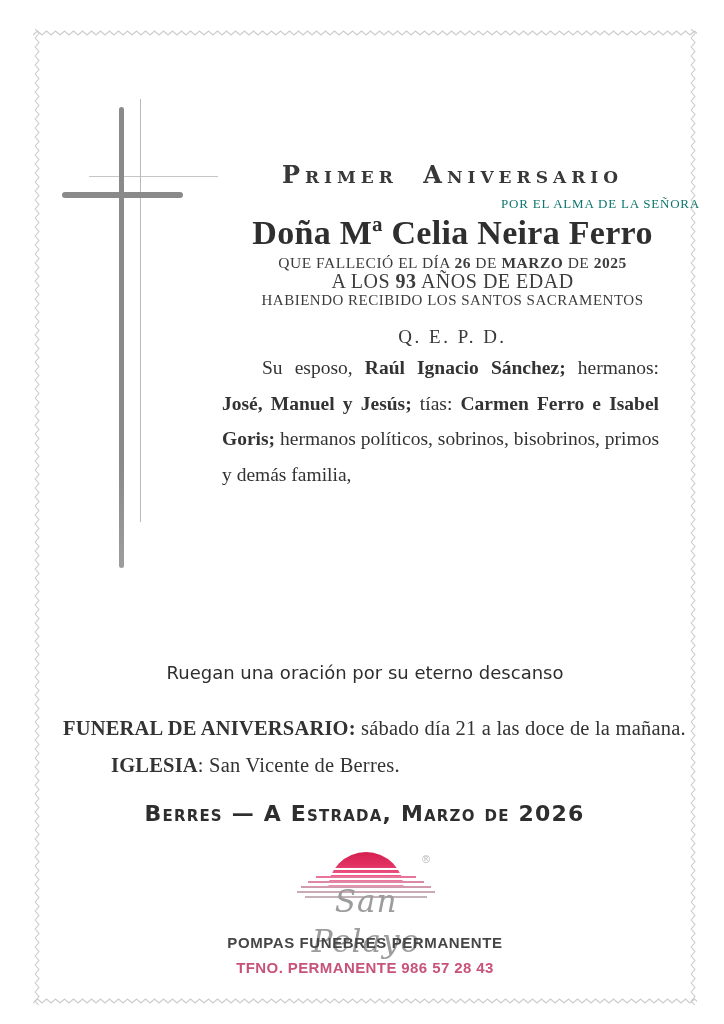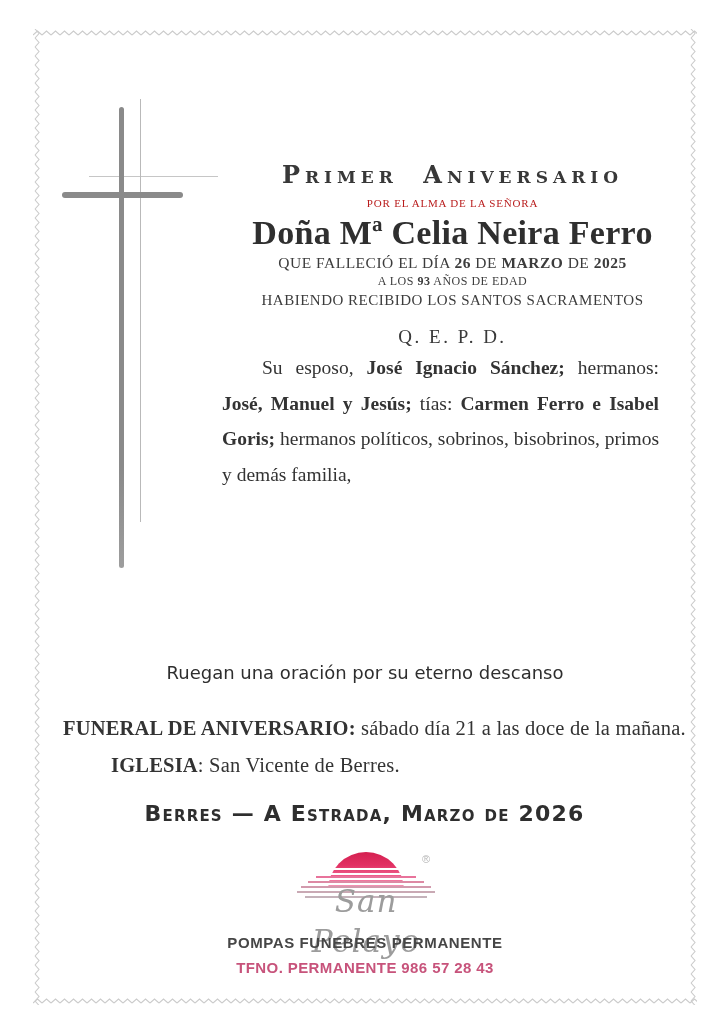--- a/index.html
+++ b/index.html
@@ -15,24 +15,24 @@
   .cross-v-thick{position:absolute;left:119px;top:107px;width:5px;height:461px;
     background:linear-gradient(to bottom,#8a8a8a 0 78%,#9d9d9d);border-radius:3px;}
   .cross-v-thin{position:absolute;left:140px;top:99px;width:1.4px;height:423px;background:#b9b9b9;}
   .cross-h-thick{position:absolute;left:62px;top:192px;width:121px;height:5.5px;background:#8a8a8a;border-radius:3px;}
   .cross-h-thin{position:absolute;left:89px;top:176px;width:129px;height:1.4px;background:#c6c6c6;}
 
   
   .header-block{position:absolute;left:205px;width:495px;top:124px;text-align:center;}
   .anniv{font-family:"DejaVu Serif",serif;font-variant:small-caps;font-weight:600;
     font-size:24px;line-height:22px;letter-spacing:5px;word-spacing:12px;color:#383838;margin-top:40px;}
-  .soul{margin-top:8px;font-size:11px;line-height:19px;letter-spacing:0.8px;color:#b91c1c;}
+  .soul{margin-top:8px;font-size:13px;line-height:19px;letter-spacing:0.8px;color:#0f766e;text-align:right;}
   .name{margin:2px 0 0 0;font-size:34px;line-height:36px;font-weight:bold;color:#2f2f2f;letter-spacing:0.3px;}
   .death{margin-top:2px;font-size:15.5px;line-height:19px;letter-spacing:0.5px;color:#3c3c3c;}
-  .age{font-size:12px;line-height:19px;letter-spacing:0.5px;color:#3c3c3c;}
+  .age{font-size:20px;line-height:19px;letter-spacing:0.5px;color:#3c3c3c;}
   .sacr{font-size:15px;line-height:19px;letter-spacing:0.5px;color:#3c3c3c;}
   .qepd{margin-top:16px;font-size:19px;letter-spacing:2.5px;color:#3a3a3a;}
 
   
   .family{position:absolute;left:222px;width:437px;top:350px;margin:0;
     font-size:19.5px;line-height:35.5px;text-align:justify;text-indent:40px;color:#333;}
   .seg.bold{font-weight:bold;}
 
   
   .prayer{position:absolute;left:35px;right:29px;top:661px;text-align:center;
@@ -97,21 +97,21 @@
   <div class="header-block">
     <div class="anniv">Primer Aniversario</div>
     <div class="soul">POR EL ALMA DE LA SEÑORA</div>
     <h1 class="name">Doña Mª Celia Neira Ferro</h1>
     <div class="death"><span class="seg">QUE FALLECIÓ EL DÍA </span><span class="seg bold">26</span><span class="seg"> DE </span><span class="seg bold">MARZO</span><span class="seg"> DE </span><span class="seg bold">2025</span></div>
     <div class="age"><span class="seg">A LOS </span><span class="seg bold">93</span><span class="seg"> AÑOS DE EDAD</span></div>
     <div class="sacr">HABIENDO RECIBIDO LOS SANTOS SACRAMENTOS</div>
     <div class="qepd">Q. E. P. D.</div>
   </div>
 
-  <p class="family"><span class="seg">Su esposo, </span><span class="seg bold">José Ignacio Sánchez;</span><span class="seg"> hermanos: </span><span class="seg bold">José, Manuel y Jesús;</span><span class="seg"> tías: </span><span class="seg bold">Carmen Ferro e Isabel Goris;</span><span class="seg"> hermanos políticos, sobrinos, bisobrinos, primos y demás familia,</span></p>
+  <p class="family"><span class="seg">Su esposo, </span><span class="seg bold">Raúl Ignacio Sánchez;</span><span class="seg"> hermanos: </span><span class="seg bold">José, Manuel y Jesús;</span><span class="seg"> tías: </span><span class="seg bold">Carmen Ferro e Isabel Goris;</span><span class="seg"> hermanos políticos, sobrinos, bisobrinos, primos y demás familia,</span></p>
 
   <div class="prayer">Ruegan una oración por su eterno descanso</div>
   <div class="funeral-line"><span class="seg bold">FUNERAL DE ANIVERSARIO:</span><span class="seg"> sábado día 21 a las doce de la mañana.</span></div>
   <div class="church-line"><span class="seg bold">IGLESIA</span><span class="seg">: San Vicente de Berres.</span></div>
   <div class="placedate">Berres — A Estrada, Marzo de 2026</div>
 
   <div class="logo-wrap">
     <div class="sunrise">
       <div class="dome"></div>
       <div class="sun-line sl1"></div>

